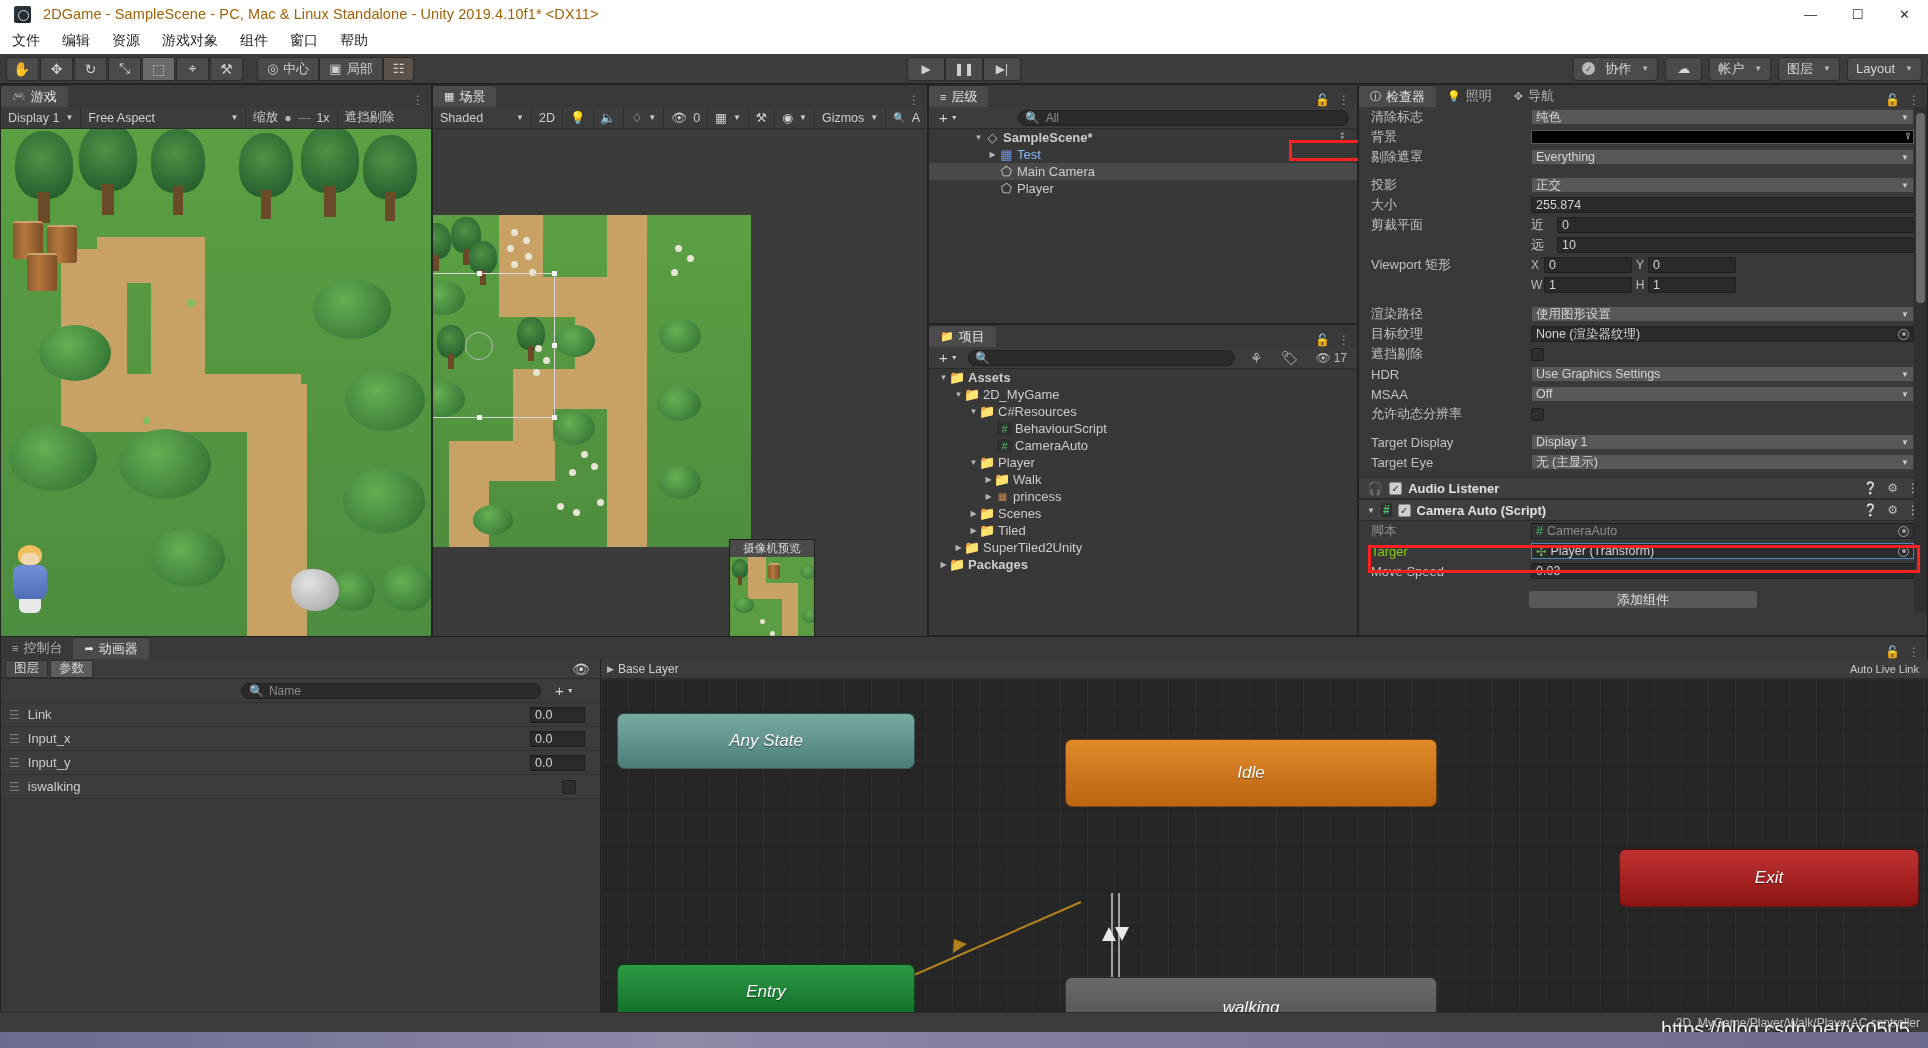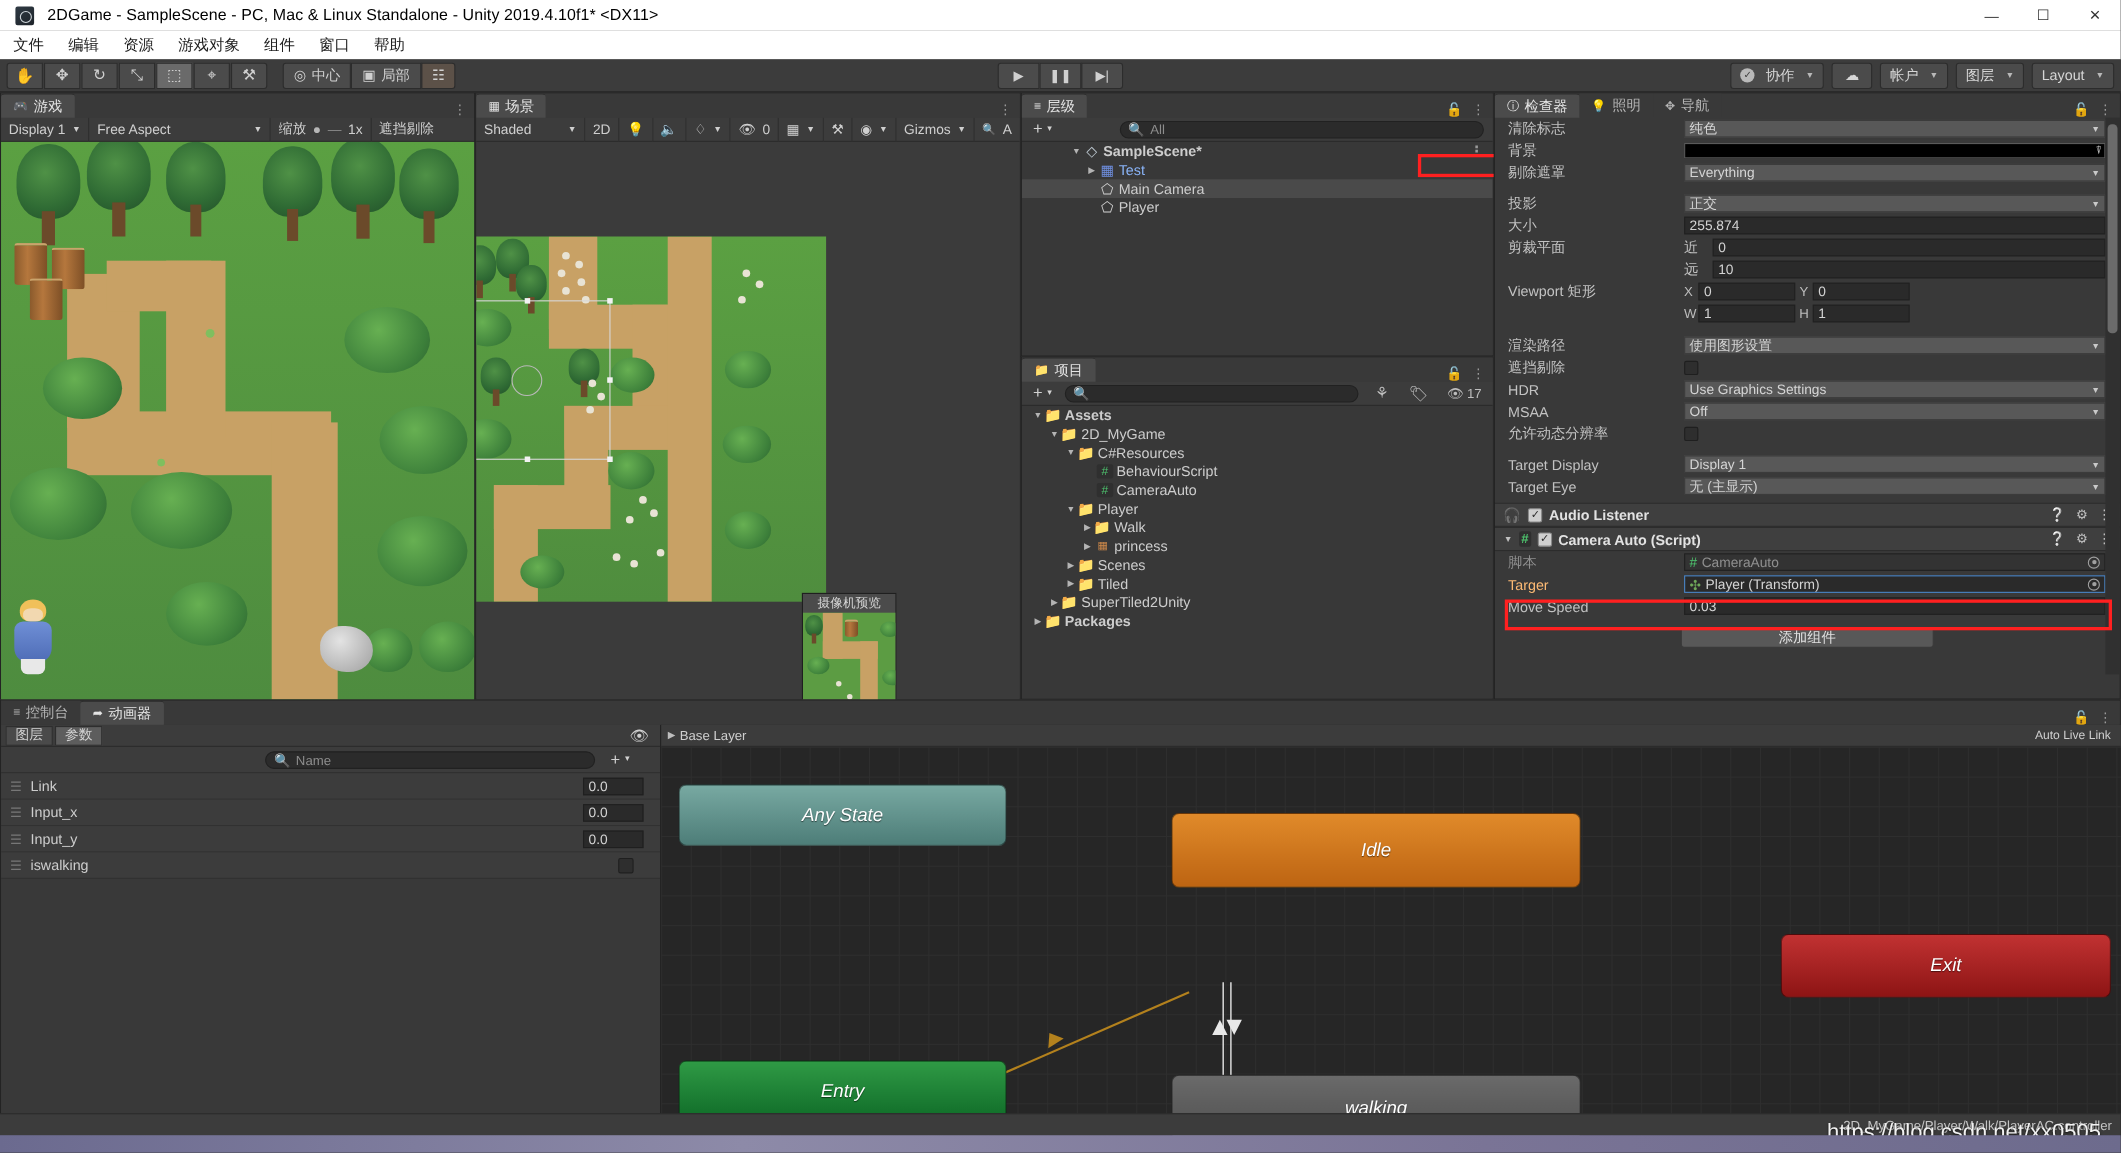--- a/index.html
+++ b/index.html
@@ -19,21 +19,21 @@
   }
   .tb-ico{
     width:17px; height:17px; margin-left:14px; margin-right:12px;
     background:linear-gradient(145deg,#2f3a44,#1d2329);
     border-radius:2px; position:relative; flex:none;
   }
   .tb-ico::after{
     content:""; position:absolute; left:4px; top:4px; width:9px; height:9px;
     border:1.6px solid #cfd6db; border-radius:50%;
   }
-  .tb-title{ color:#000000; font-size:14.5px; letter-spacing:.1px; white-space:nowrap;}
+  .tb-title{ color:#a16207; font-size:14.5px; letter-spacing:.1px; white-space:nowrap;}
   .tb-ctrls{ margin-left:auto; display:flex; height:28px; }
   .tb-btn{ width:47px; height:28px; display:flex; align-items:center; justify-content:center;
            color:#333; font-size:13px; }
 
   
   .menubar{
     position:absolute; left:0; top:28px; width:1928px; height:26px;
     background:#ffffff; display:flex; align-items:center; padding-left:12px; gap:22px;
   }
   .menubar span{ color:#1d1d1d; font-size:14px; }
@@ -734,20 +734,27 @@
       </div>
       <div style="height:9px"></div>
       <div class="prow">
         <div class="plabel">渲染路径</div>
         <div class="pfield popup">
           <span>使用图形设置</span>
           <span class="car">▼</span>
         </div>
       </div>
       <div class="prow">
+        <div class="plabel">目标纹理</div>
+        <div class="pfield">
+          <span>None (渲染器纹理)</span>
+          <span class="orb"></span>
+        </div>
+      </div>
+      <div class="prow">
         <div class="plabel">遮挡剔除</div>
         <div class="cbox"></div>
       </div>
       <div class="prow">
         <div class="plabel">HDR</div>
         <div class="pfield popup">
           <span>Use Graphics Settings</span>
           <span class="car">▼</span>
         </div>
       </div>
@@ -804,21 +811,21 @@
       </div>
       <div class="prow">
         <div class="plabel" style="color:#8f8f8f">脚本</div>
         <div class="pfield" style="background:#333;color:#8f8f8f">
           <span style="color:#4ec46e;margin-right:4px">#</span>
           <span>CameraAuto</span>
           <span class="orb"></span>
         </div>
       </div>
       <div class="prow">
-        <div class="plabel" style="color:#fdba74">Targer</div>
+        <div class="plabel" style="color:#84cc16">Targer</div>
         <div class="pfield" style="border:1px solid #4a86c8">
           <span style="color:#6fa85a;margin-right:4px">✣</span>
           <span>Player (Transform)</span>
           <span class="orb"></span>
         </div>
       </div>
       <div class="prow">
         <div class="plabel">Move Speed</div>
         <div class="pfield">
           <span>0.03</span>

